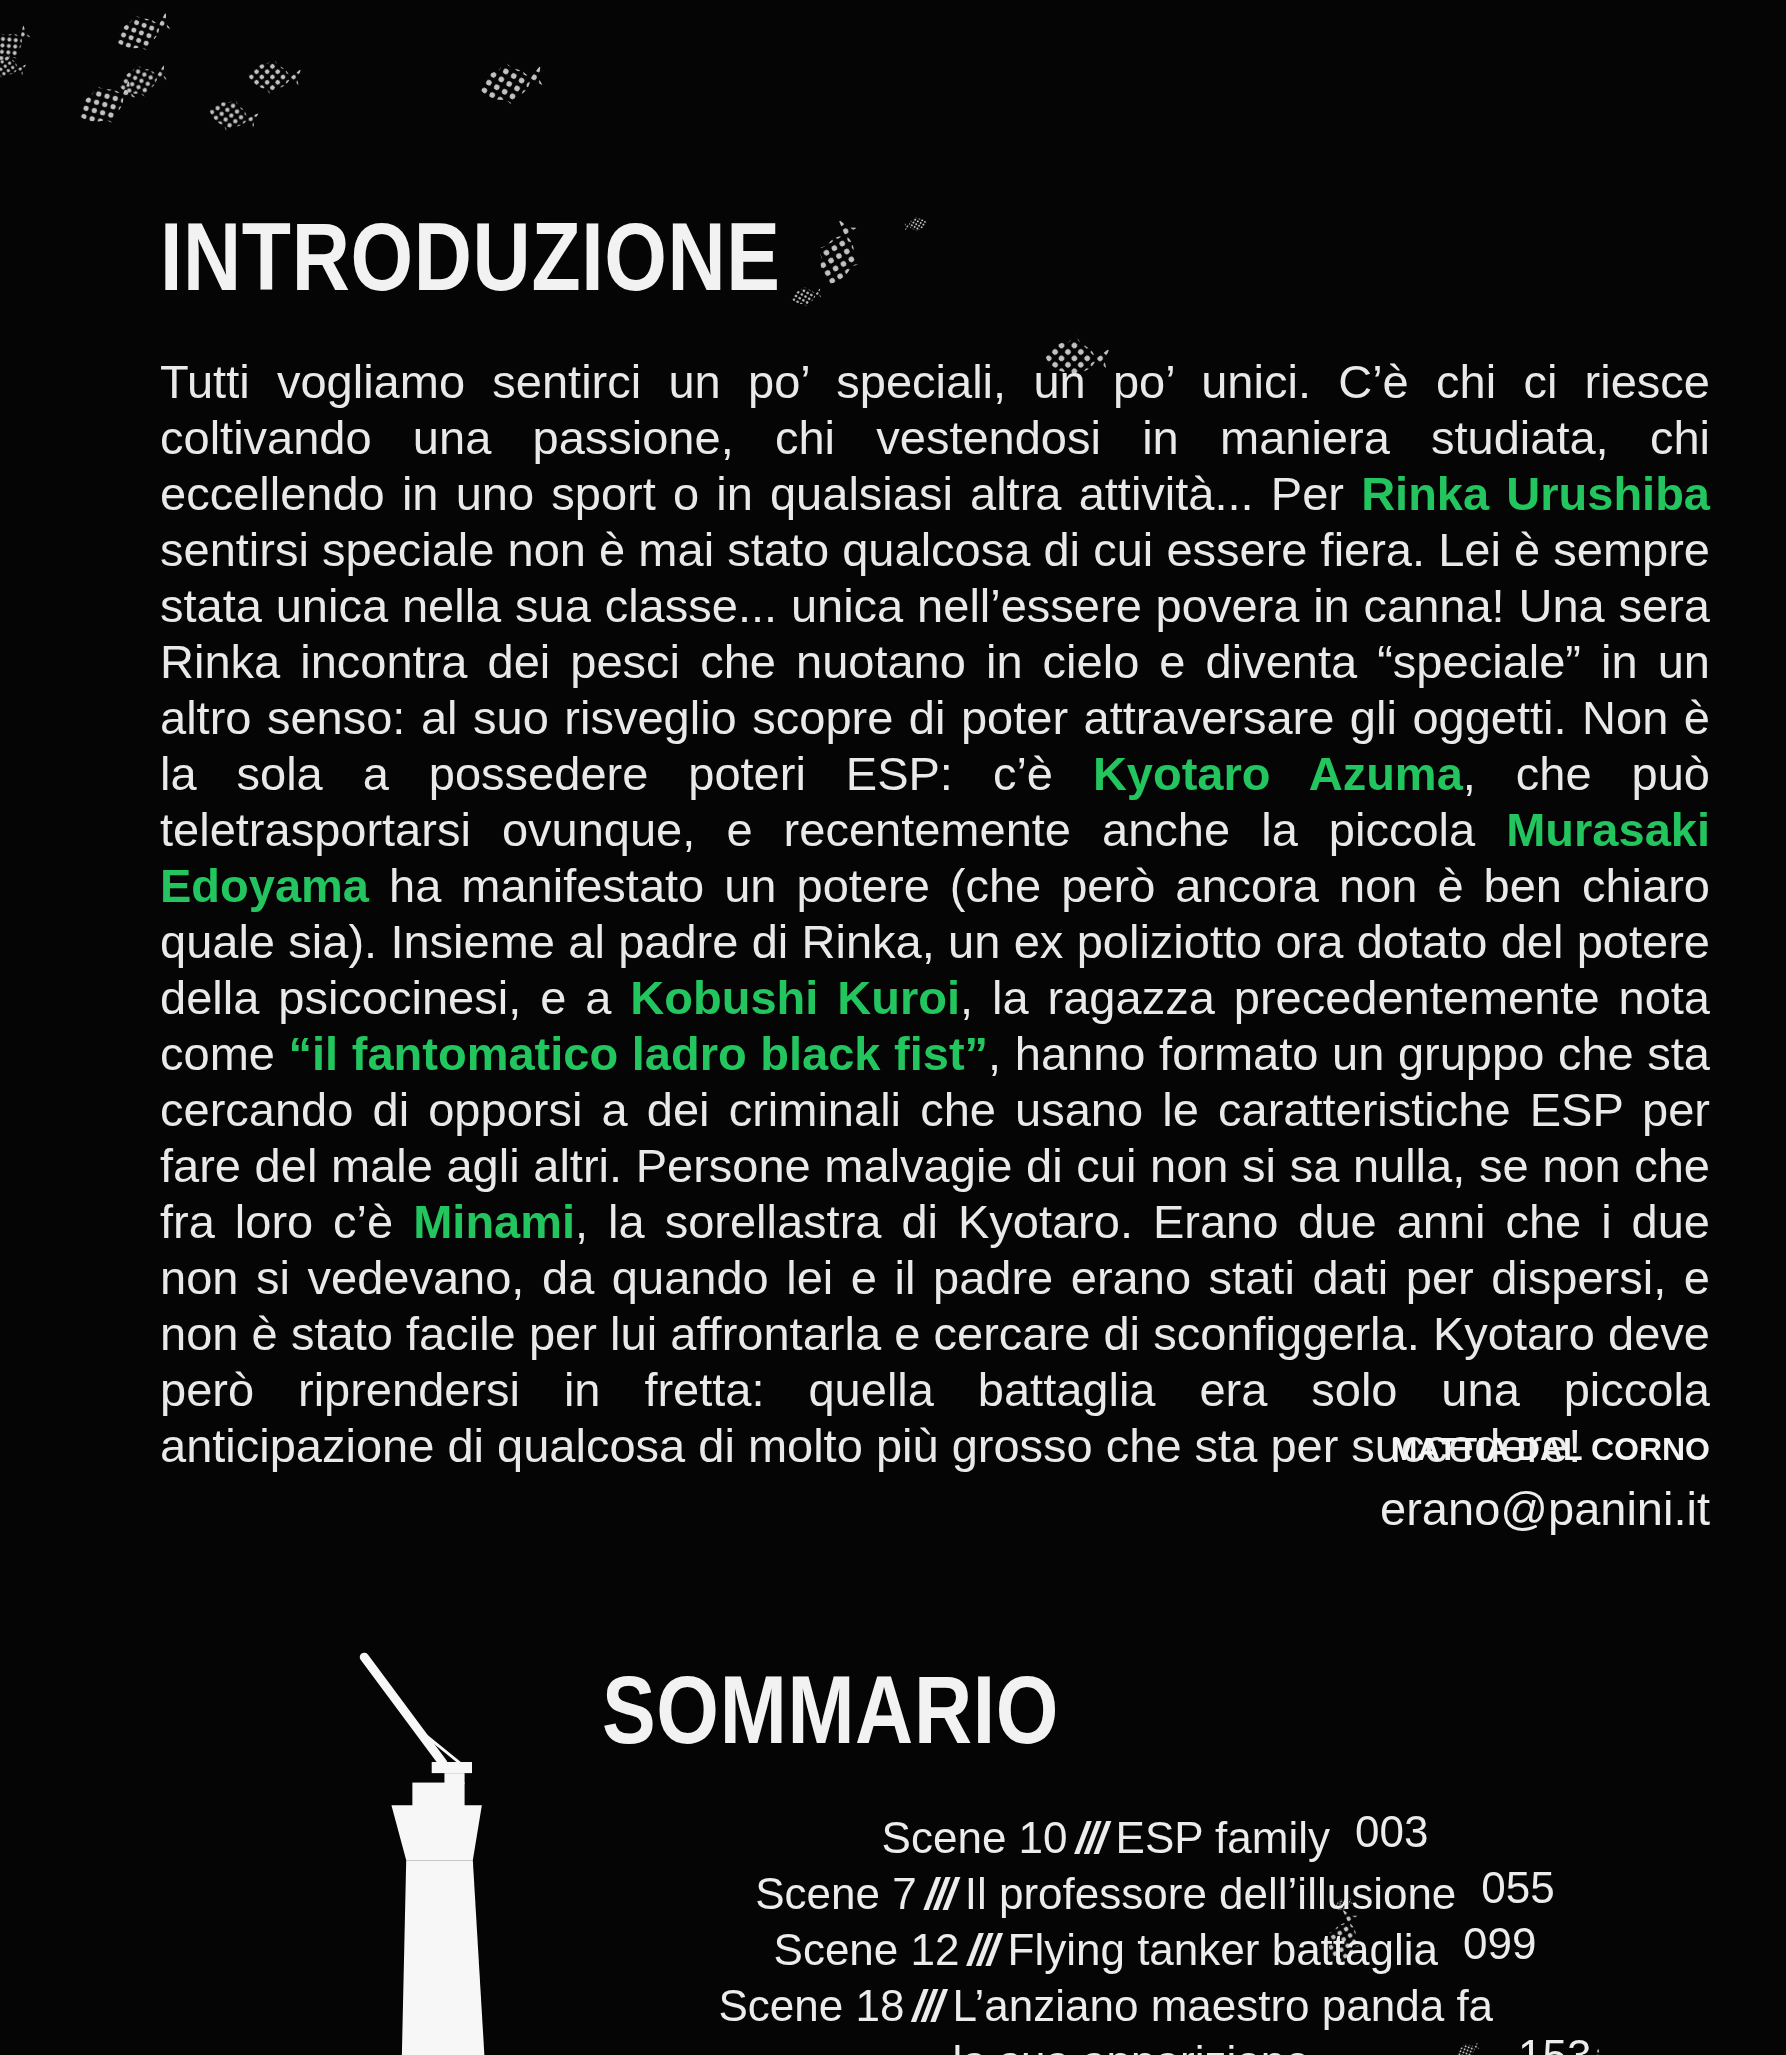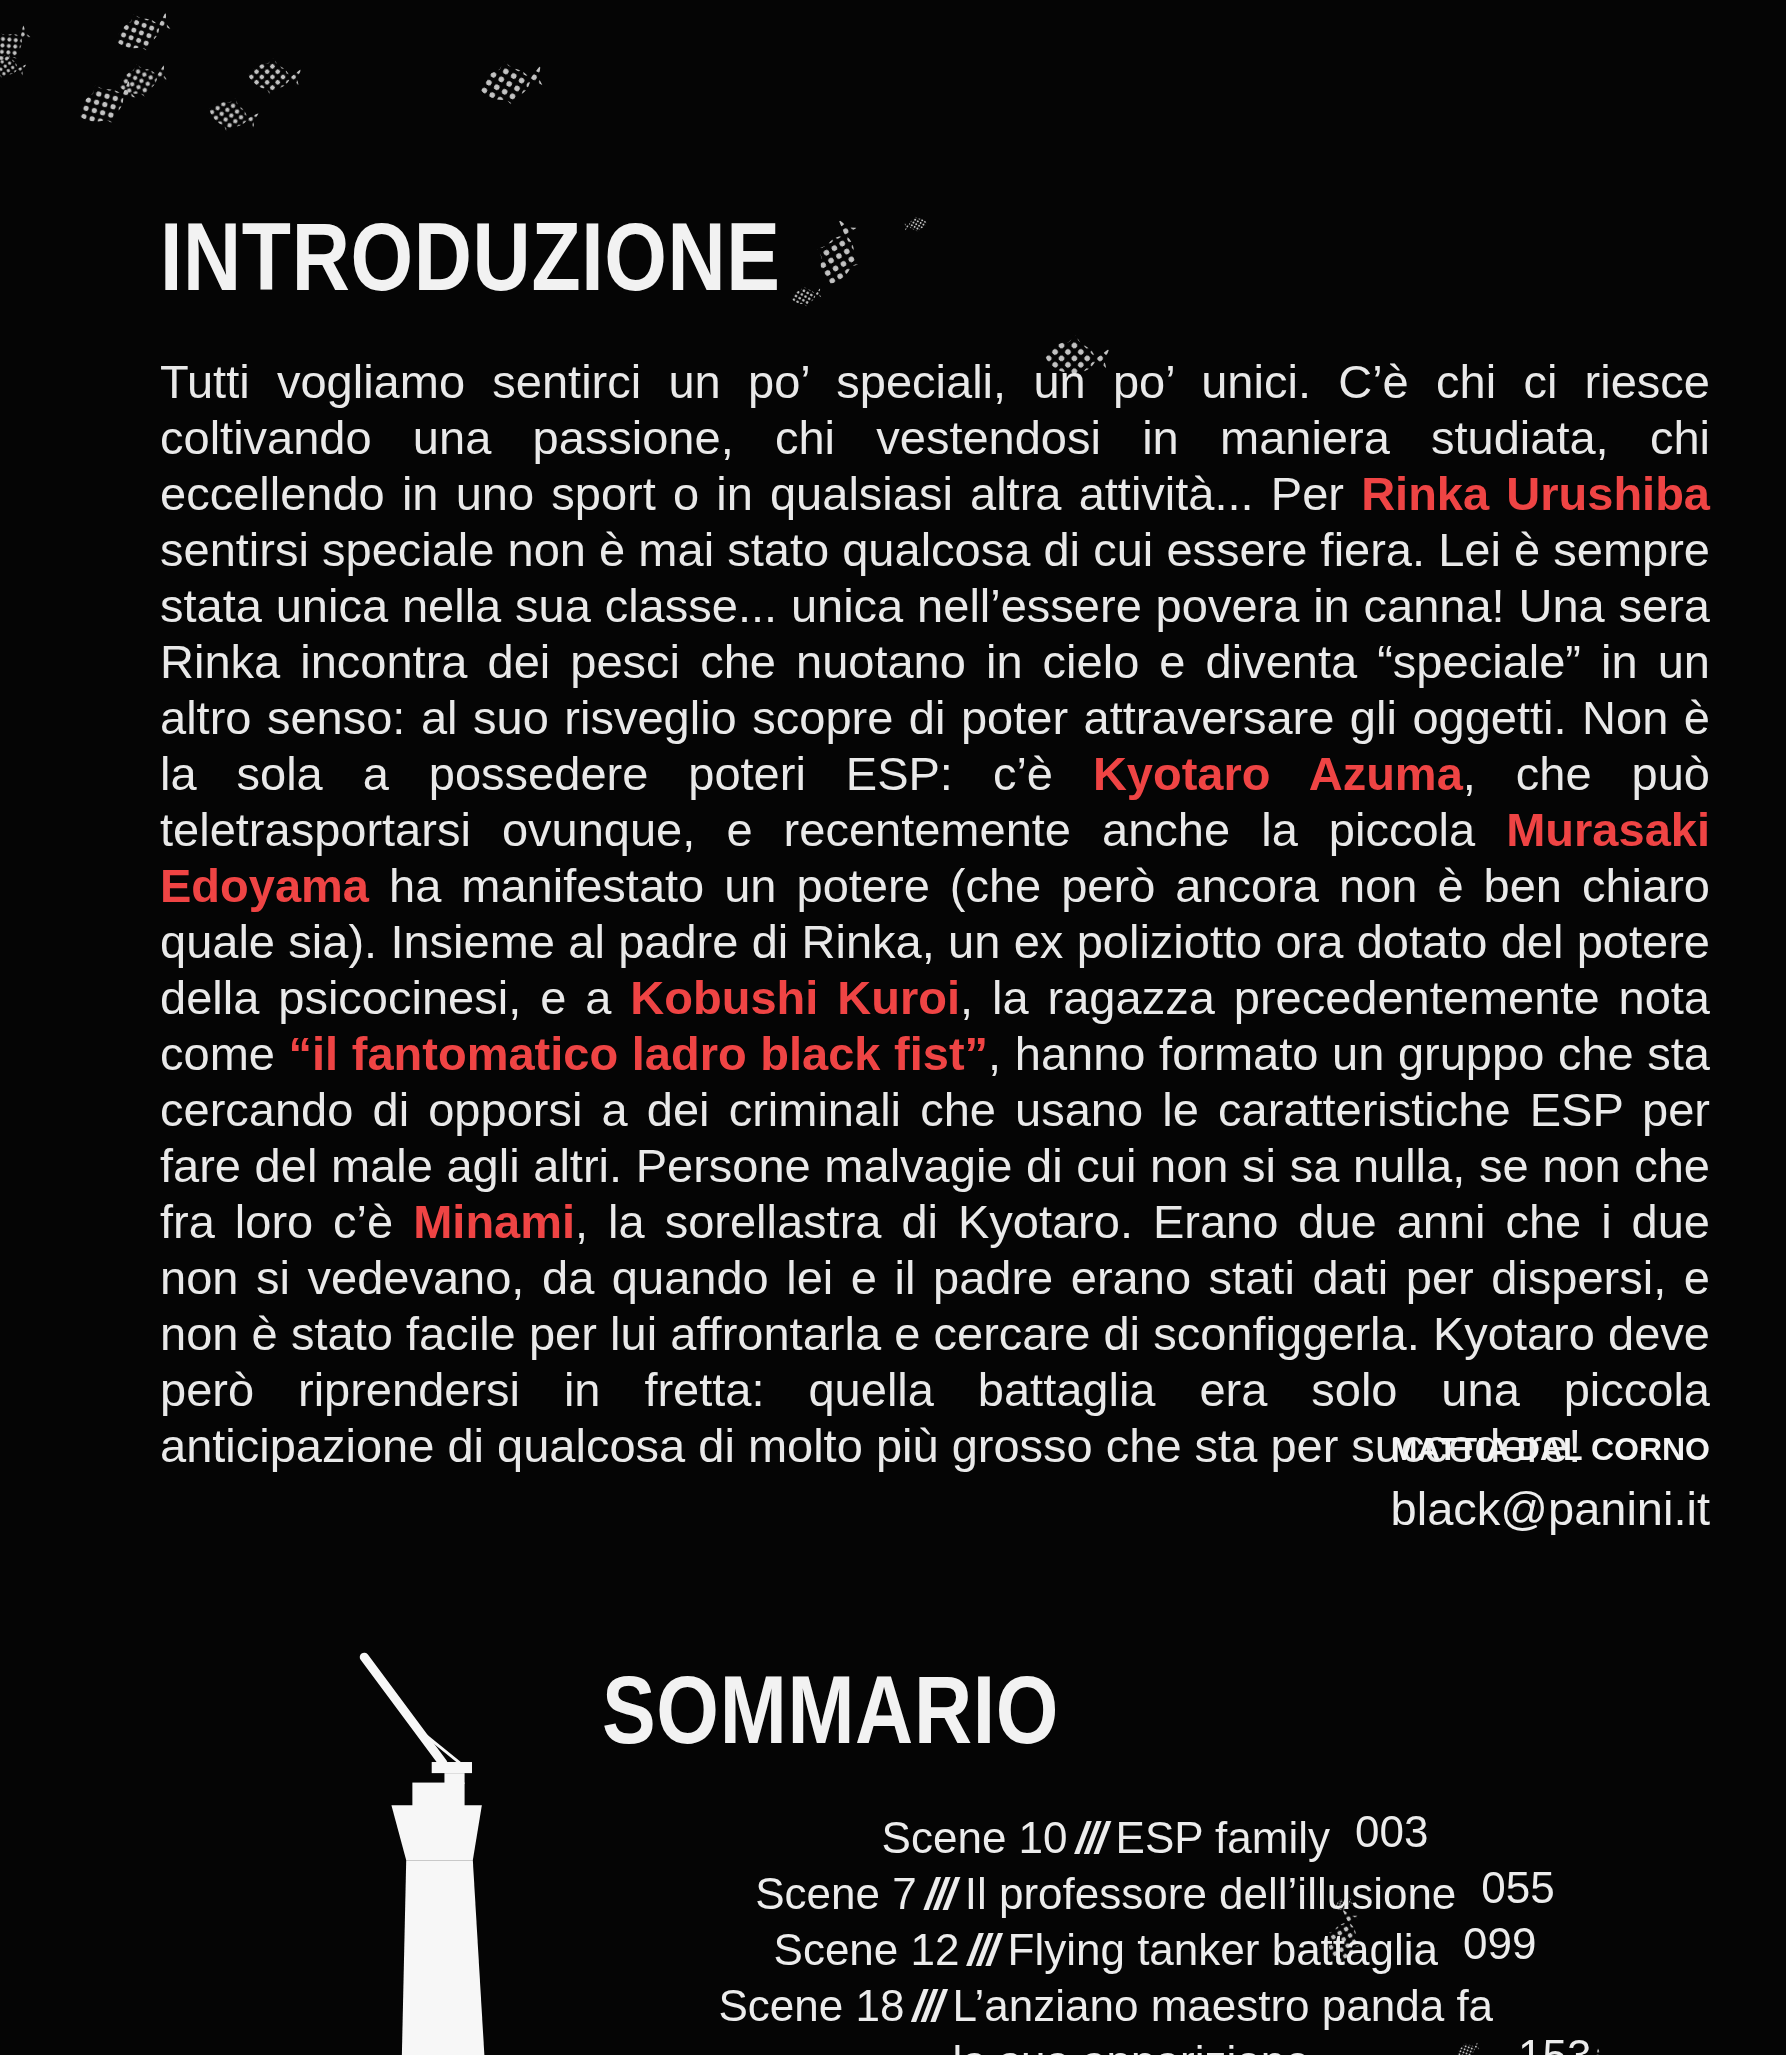--- a/index.html
+++ b/index.html
@@ -18,21 +18,21 @@
     font-size:97px;font-weight:700;line-height:1;
     letter-spacing:0.8px;white-space:nowrap;
     transform:scaleX(0.83);transform-origin:left top;
     color:#f2f2f2;z-index:2;
   }
   .intro{
     position:absolute;left:160px;top:354px;width:1550px;margin:0;
     font-size:47px;line-height:56px;text-align:justify;
     color:#e9e9e9;z-index:2;
   }
-  .intro b{font-weight:700;color:#ef4444;}
+  .intro b{font-weight:700;color:#22c55e;}
 
   .credit{
     position:absolute;right:76px;top:1418px;text-align:right;z-index:2;
   }
   .credit-name{font-size:32px;font-weight:700;line-height:62px;color:#f4f4f4;}
   .credit-email{font-size:47px;font-weight:400;line-height:58px;color:#ececec;}
 
   .toc-title{
     position:absolute;left:602px;top:1661px;margin:0;
     font-size:97px;font-weight:700;line-height:1;
@@ -120,21 +120,21 @@
       <polygon points="1134,5733 1108,5860 1164,5860" fill="#050505"></polygon>
     </g>
   </svg>
 
   <h1 class="title">INTRODUZIONE</h1>
 
   <p class="intro"><span>Tutti vogliamo sentirci un po’ speciali, un po’ unici. C’è chi ci riesce coltivando una passione, chi vestendosi in maniera studiata, chi eccellendo in uno sport o in qualsiasi altra attività... Per </span><b>Rinka Urushiba</b><span> sentirsi speciale non è mai stato qualcosa di cui essere fiera. Lei è sempre stata unica nella sua classe... unica nell’essere povera in canna! Una sera Rinka incontra dei pesci che nuotano in cielo e diventa “speciale” in un altro senso: al suo risveglio scopre di poter attraversare gli oggetti. Non è la sola a possedere poteri ESP: c’è </span><b>Kyotaro Azuma</b><span>, che può teletrasportarsi ovunque, e recentemente anche la piccola </span><b>Murasaki Edoyama</b><span> ha manifestato un potere (che però ancora non è ben chiaro quale sia). Insieme al padre di Rinka, un ex poliziotto ora dotato del potere della psicocinesi, e a </span><b>Kobushi Kuroi</b><span>, la ragazza precedentemente nota come </span><b>“il fantomatico ladro black fist”</b><span>, hanno formato un gruppo che sta cercando di opporsi a dei criminali che usano le caratteristiche ESP per fare del male agli altri. Persone malvagie di cui non si sa nulla, se non che fra loro c’è </span><b>Minami</b><span>, la sorellastra di Kyotaro. Erano due anni che i due non si vedevano, da quando lei e il padre erano stati dati per dispersi, e non è stato facile per lui affrontarla e cercare di sconfiggerla. Kyotaro deve però riprendersi in fretta: quella battaglia era solo una piccola anticipazione di qualcosa di molto più grosso che sta per succedere!</span></p>
 
   <div class="credit">
     <div class="credit-name">MATTIA DAL CORNO</div>
-    <div class="credit-email">black@panini.it</div>
+    <div class="credit-email">erano@panini.it</div>
   </div>
 
   <h2 class="toc-title">SOMMARIO</h2>
 
   <div class="toc">
       <div class="toc-row">
         <div class="toc-left"><span class="toc-scene">Scene 10</span><span class="toc-sep">///</span><span class="toc-titles">ESP family</span></div>
         <div class="toc-page">003</div>
       </div>
       <div class="toc-row">

